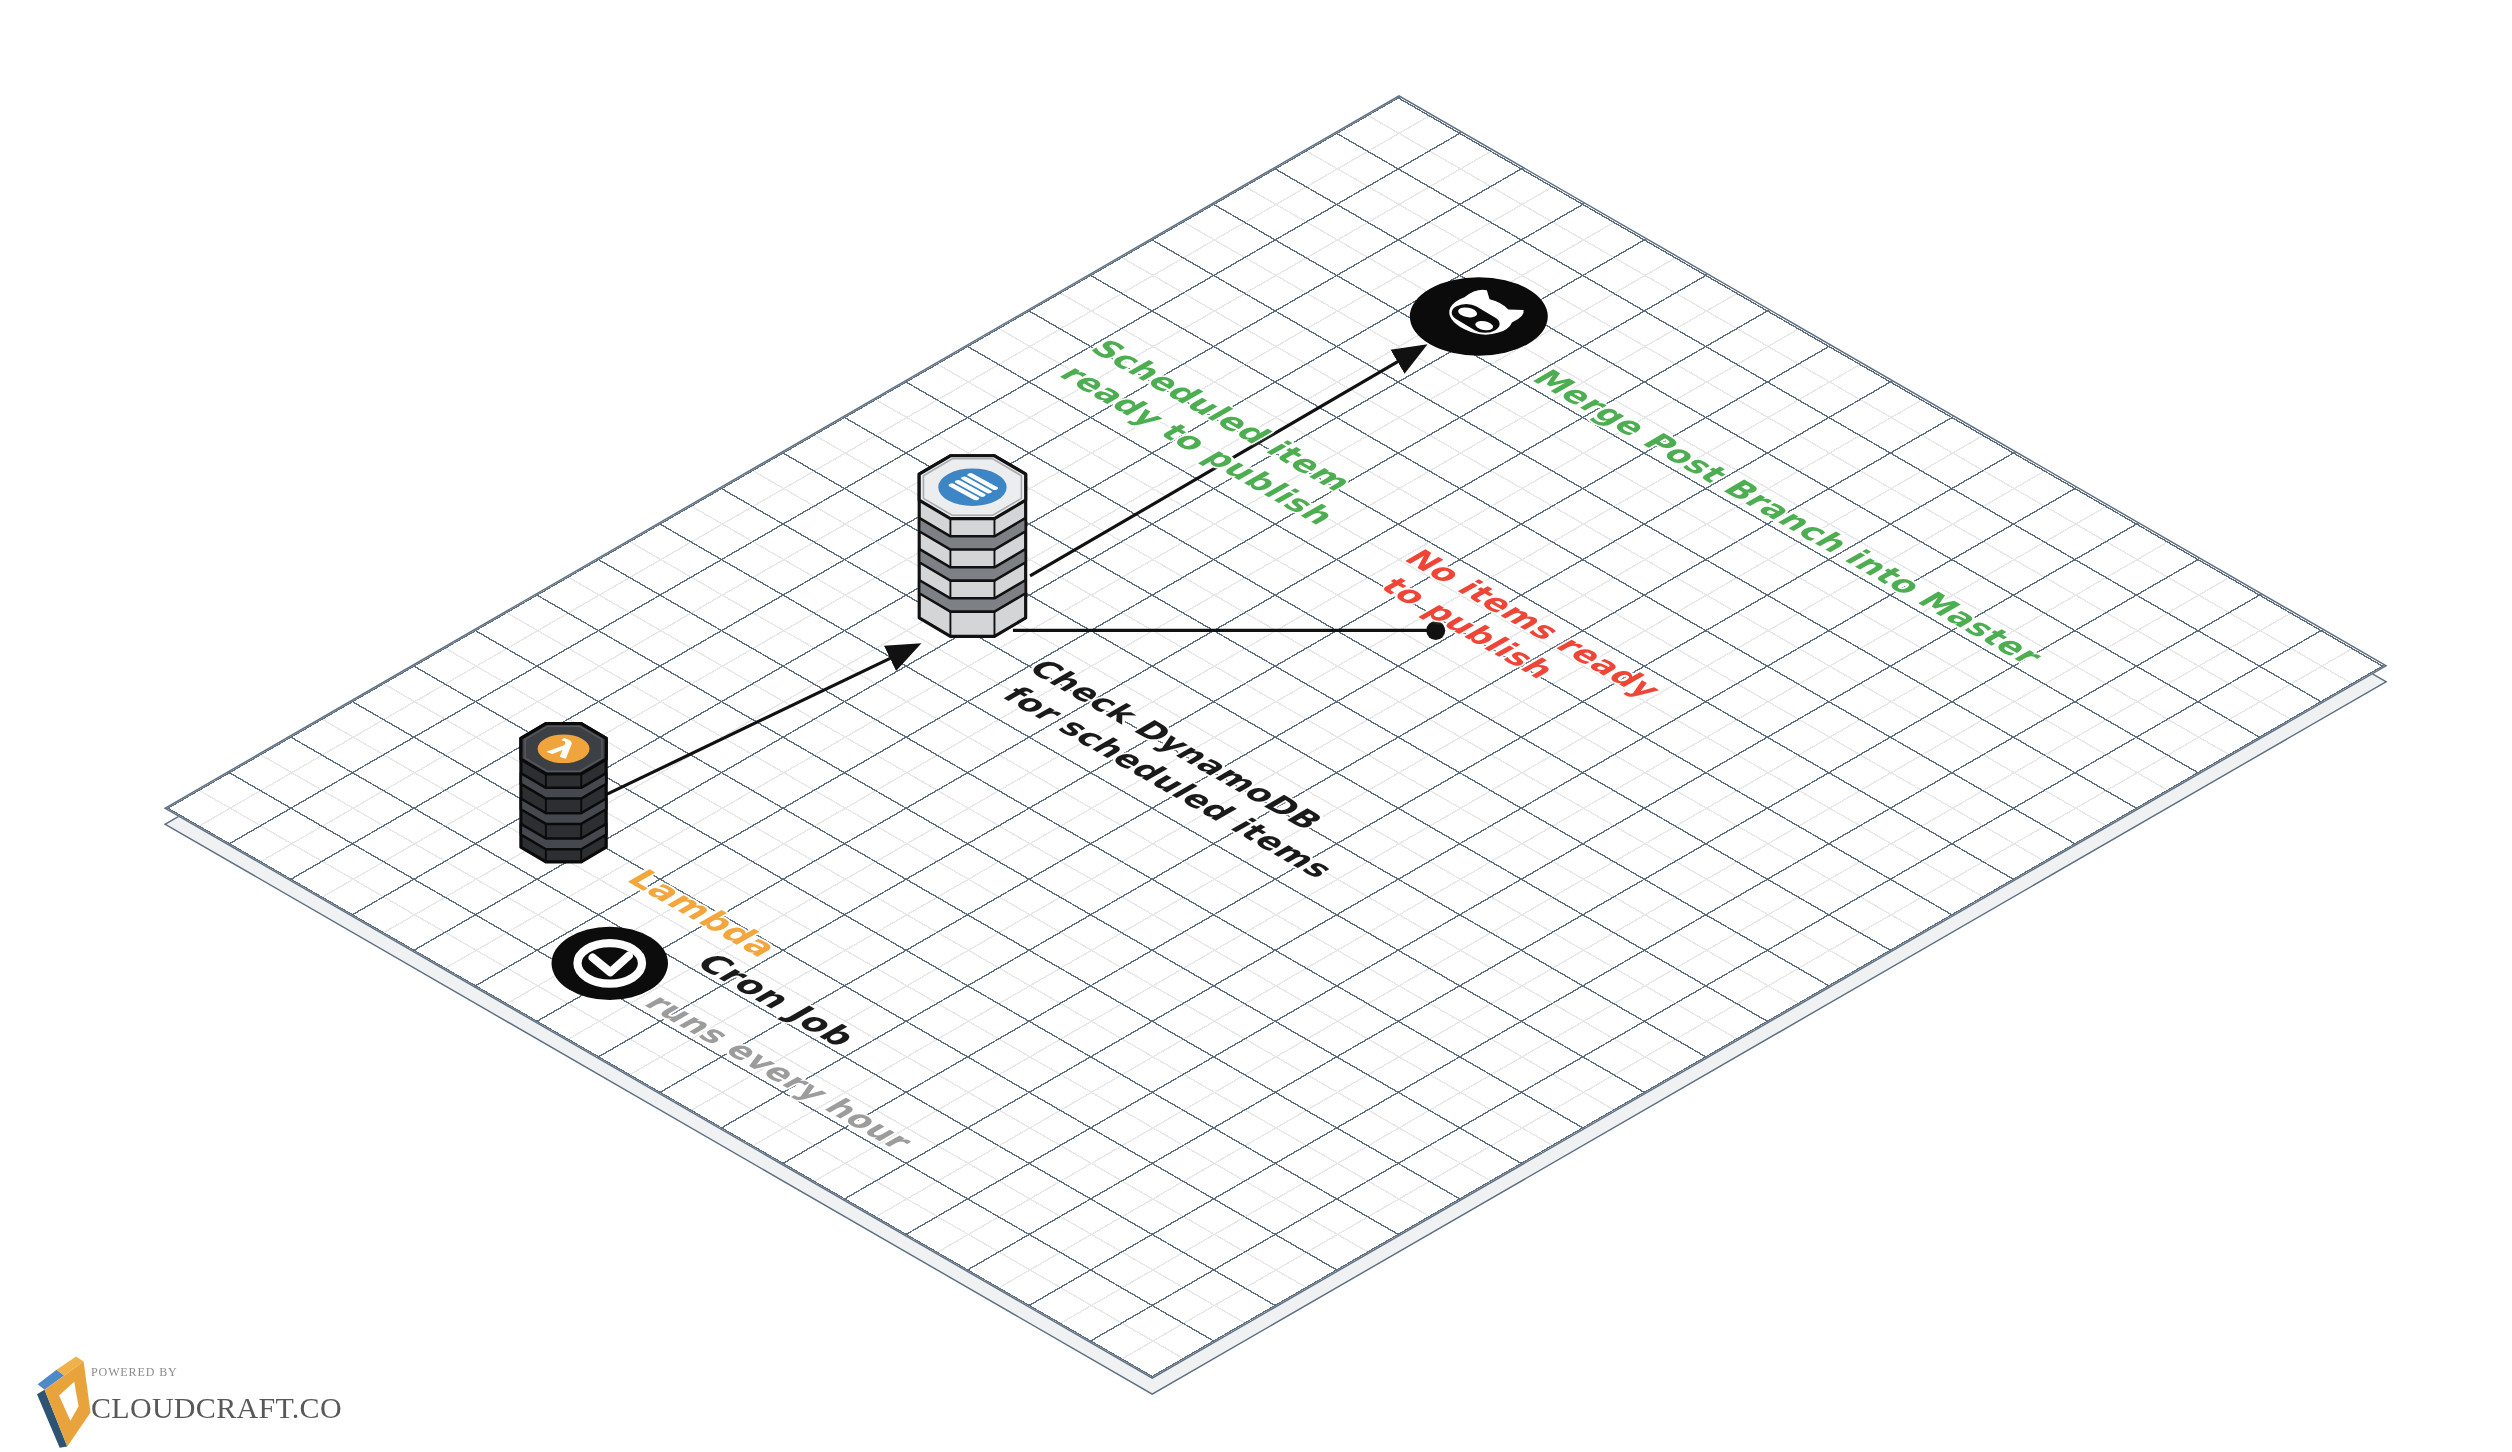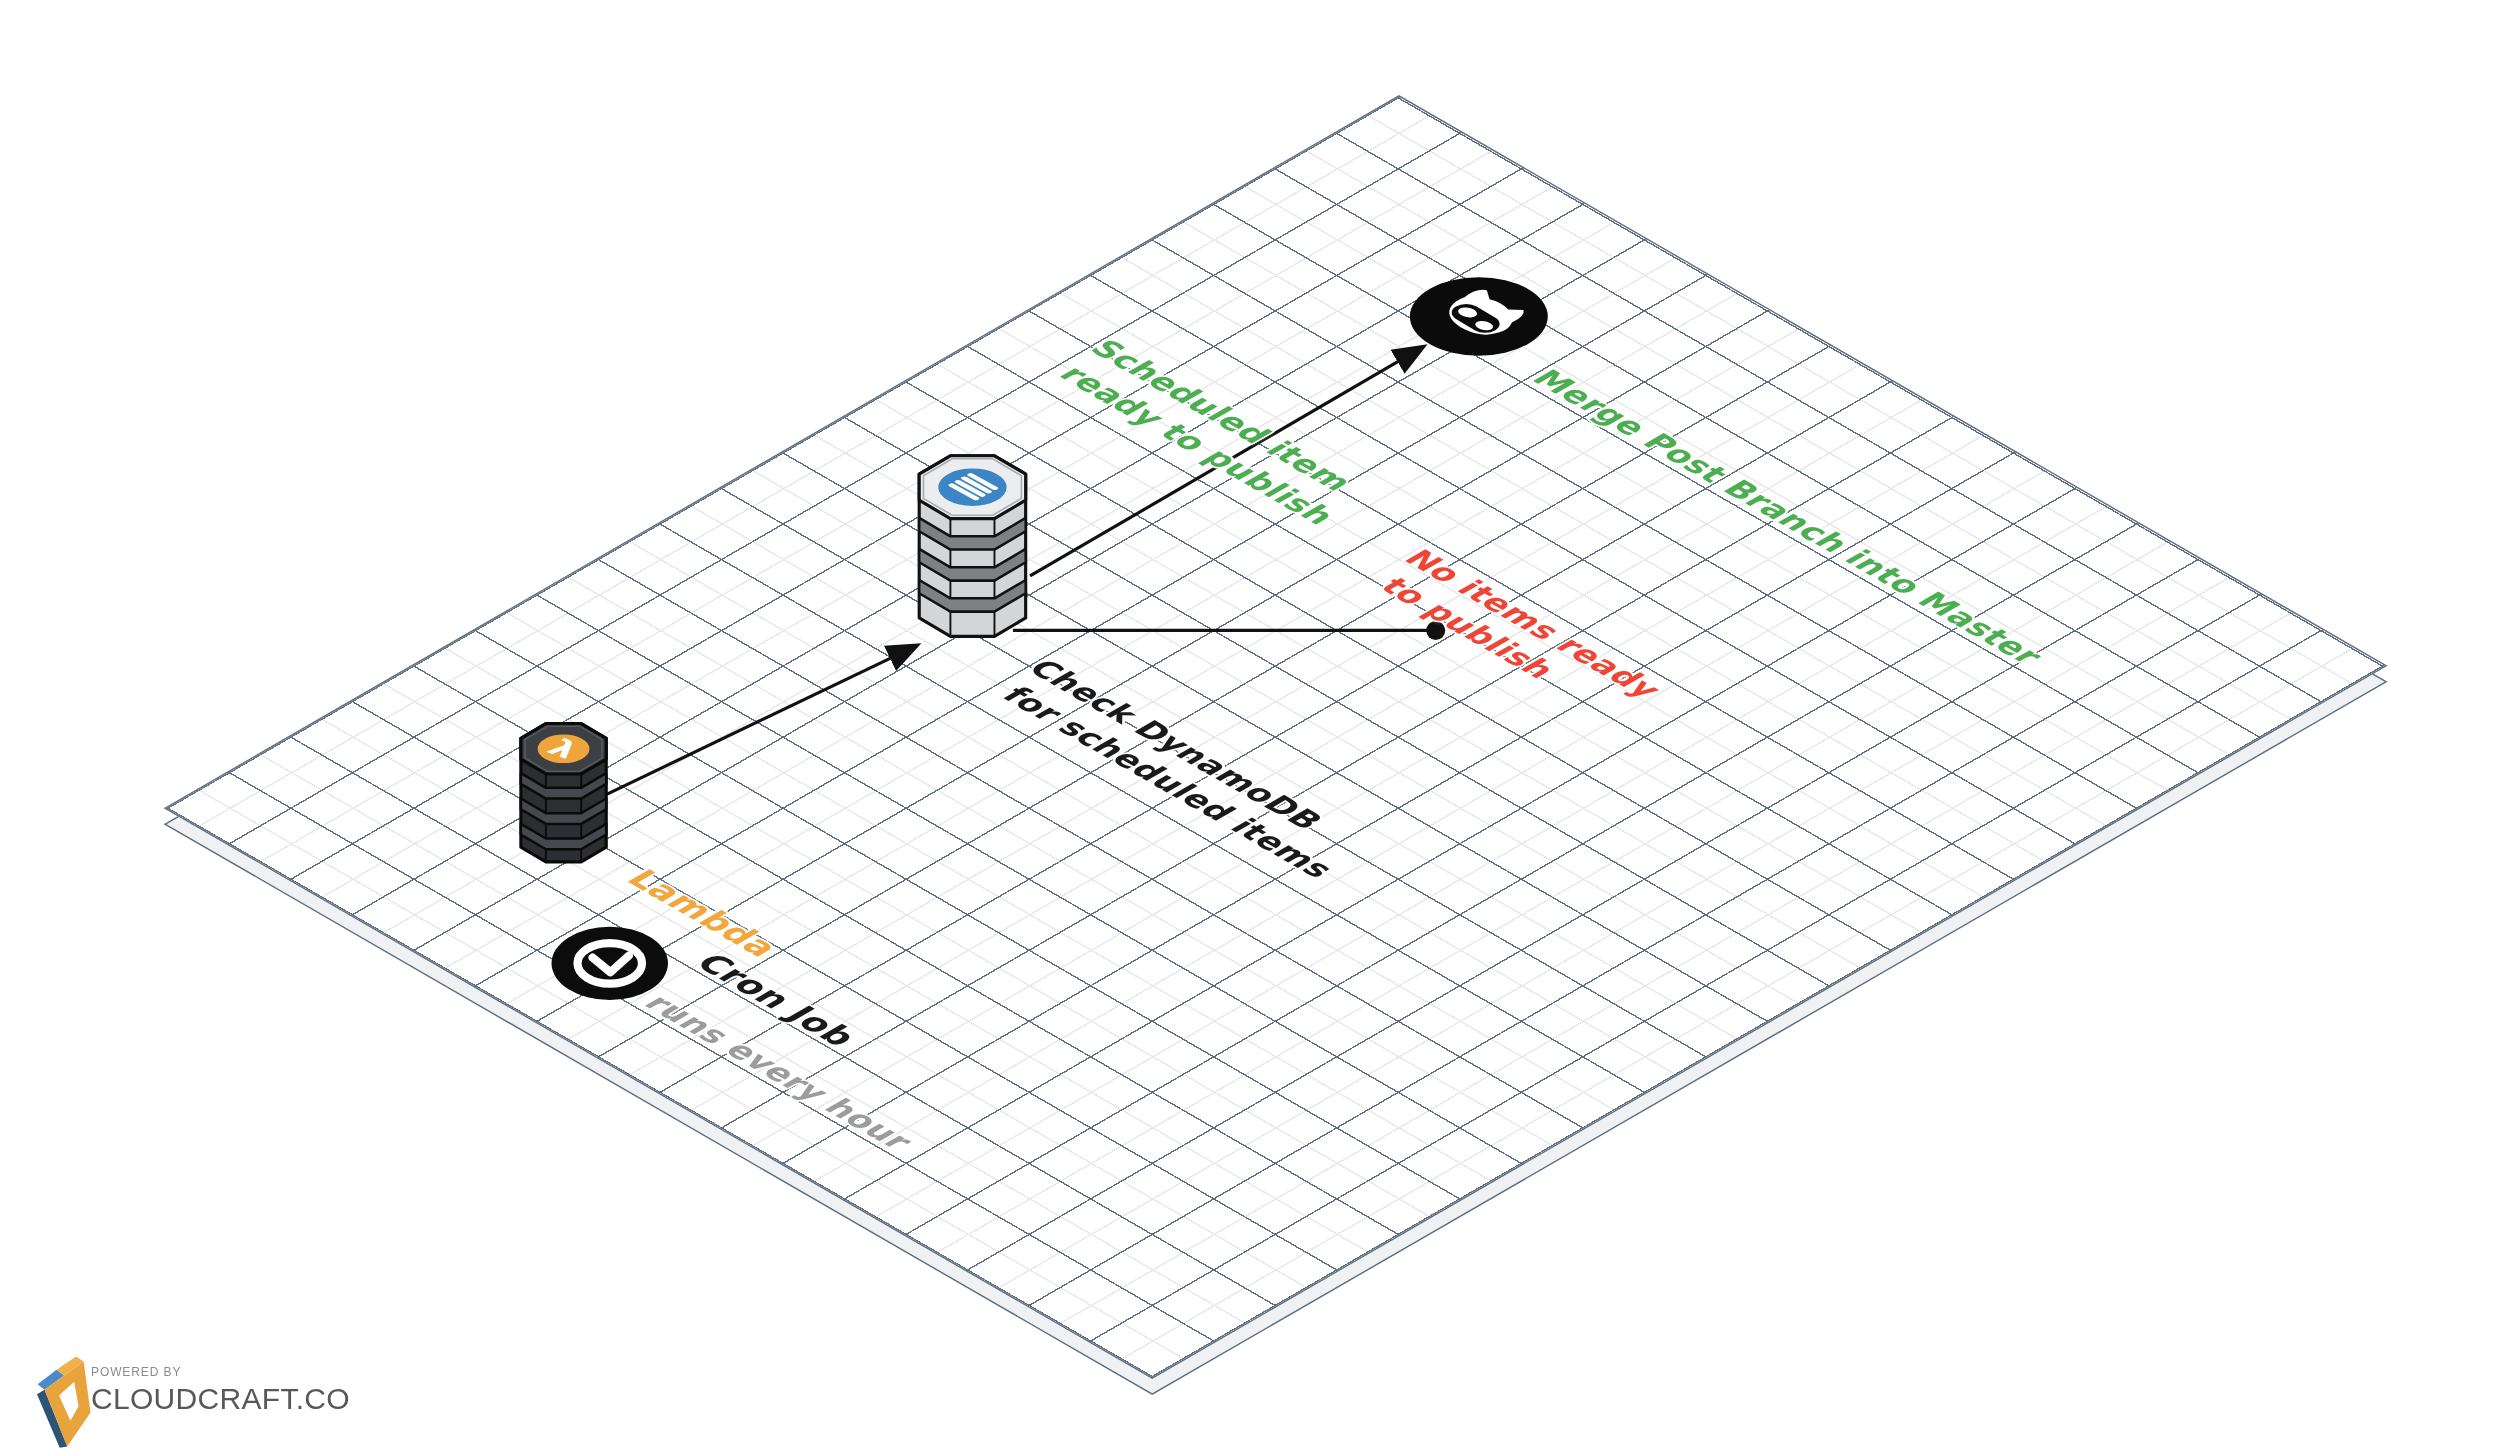--- a/index.html
+++ b/index.html
@@ -42,23 +42,23 @@
   .lbl-green  { color:#4cae50; }
   .lbl-red    { color:#ee4536; }
   .lbl-black  { color:#1a1a1a; }
   .lbl-gray   { color:#9c9c9c; }
   .lbl-orange { color:#f2a63b; }
   .lbl-big    { font-size:42px; }
 
   
   #logo { position:absolute; left:37px; top:1347px; z-index:5; }
   #logo svg { position:absolute; left:0; top:2.5px; }
-  #logo .logo-text { position:absolute; left:54px; top:17.7px; font-family:Liberation Sans, sans-serif; }
+  #logo .logo-text { position:absolute; left:54px; top:17.7px; font-family:Liberation Serif, serif; }
   .powered-by { font-size:12px; letter-spacing:0.9px; color:#8a8b8e; font-weight:400; }
-  .brand      { font-size:30px; letter-spacing:0.3px; color:#57585a; font-weight:400; margin-top:3px;text-align:center; }
+  .brand      { font-size:30px; letter-spacing:0.3px; color:#57585a; font-weight:400; margin-top:11px;text-align:center; }
 </style>
 </head>
 <body>
 
 <div id="stage">
 
   <div class="iso-plane-side"></div>
   <div class="iso-plane"></div>
 
   <svg id="overlay" width="2512" height="1452" viewBox="0 0 3968 2294">

